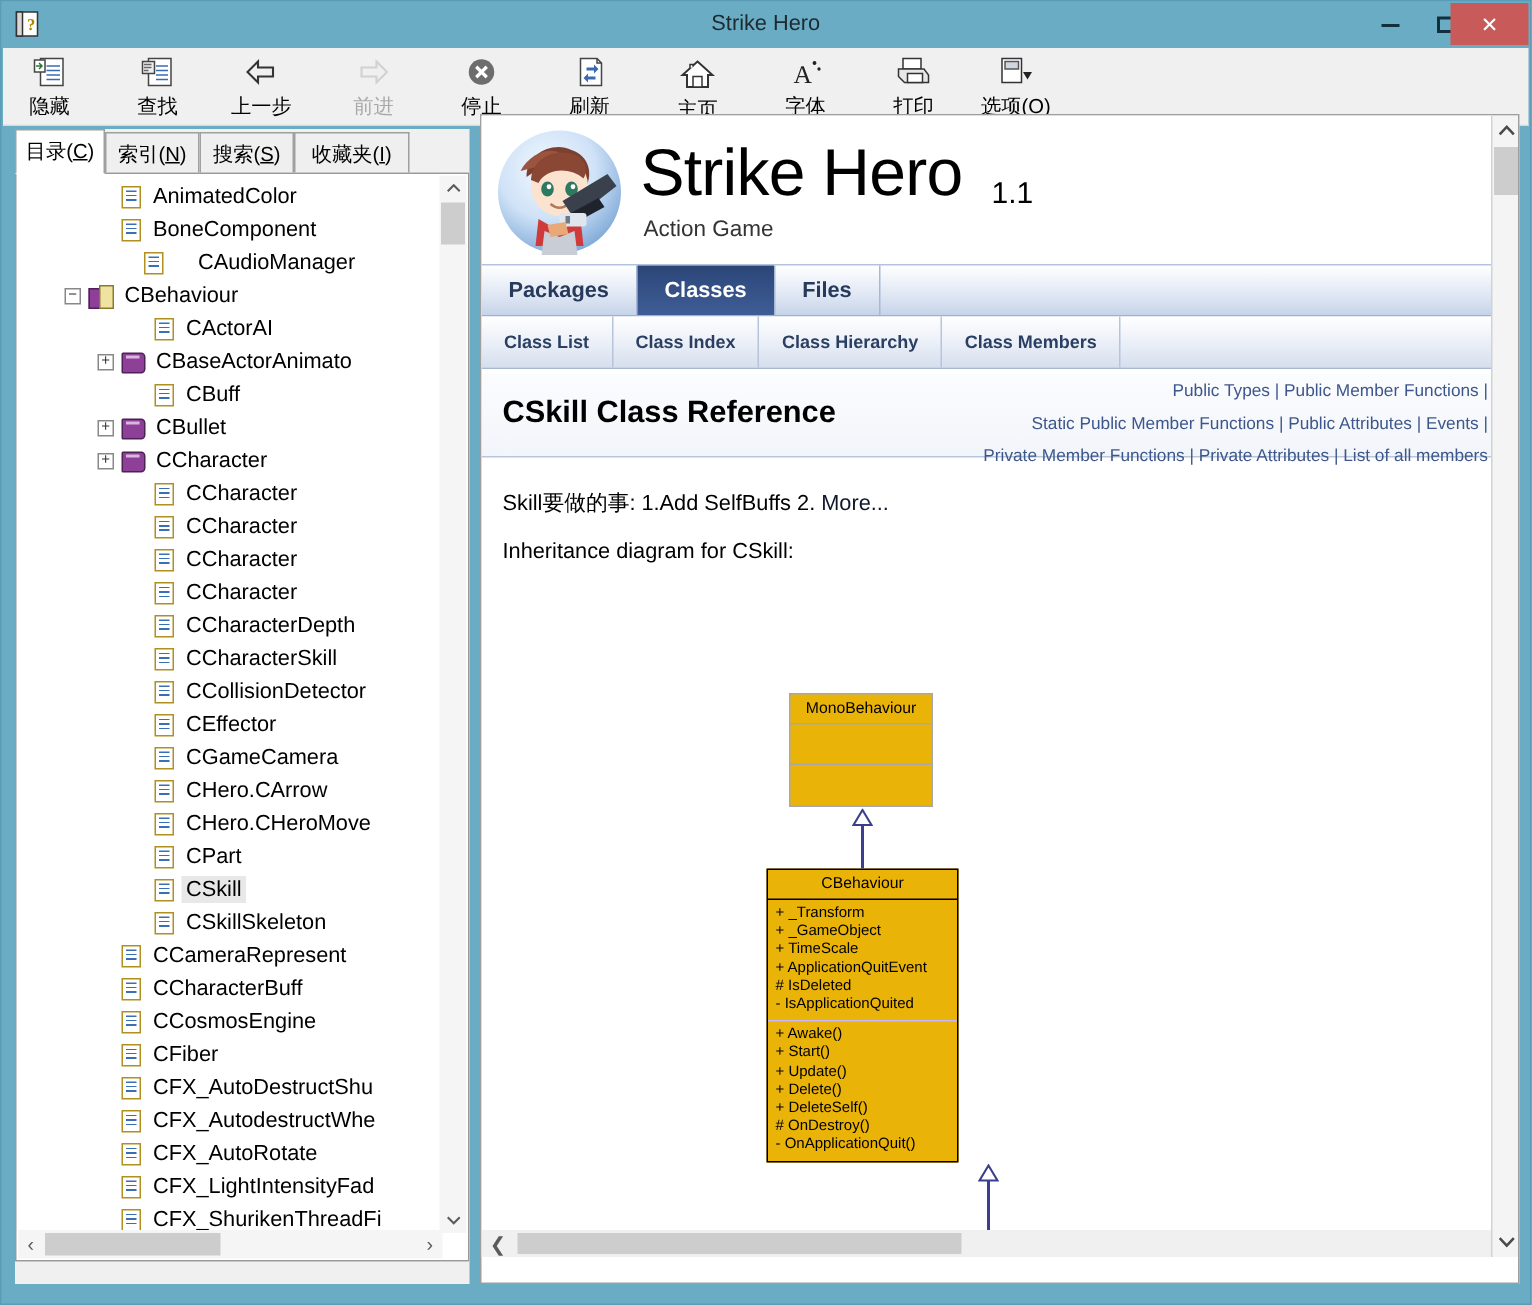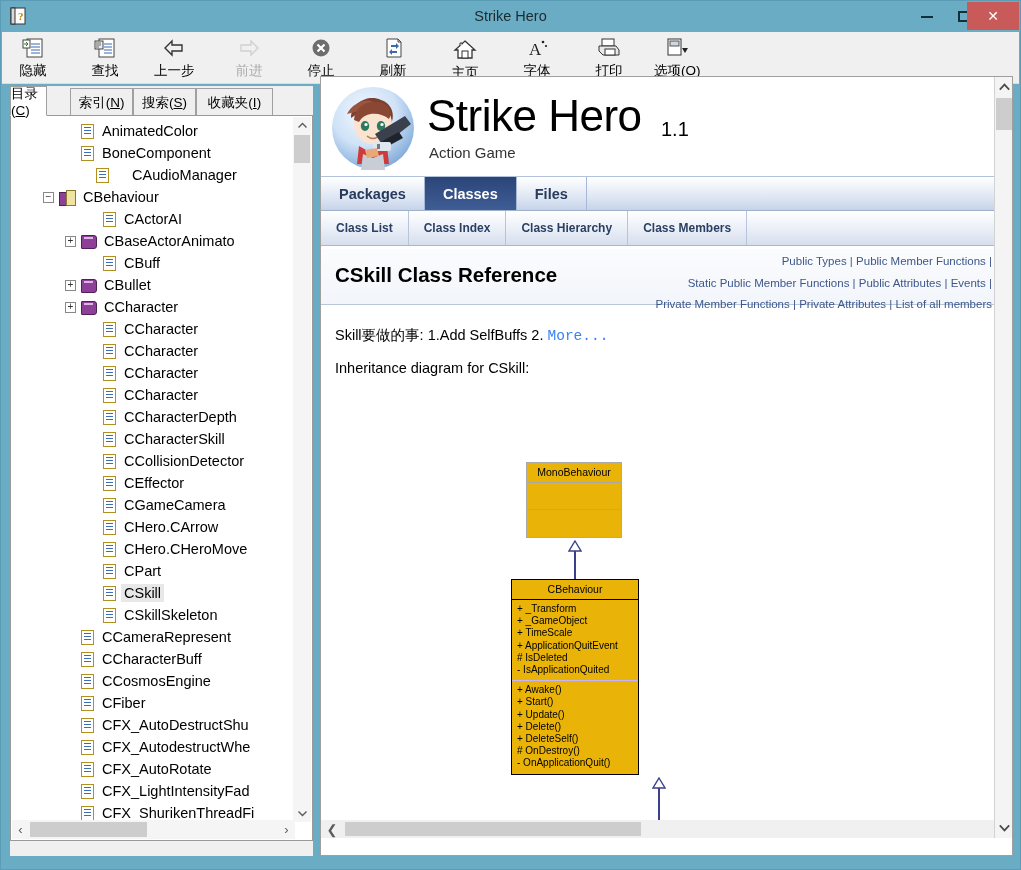--- a/index.html
+++ b/index.html
@@ -300,21 +300,21 @@
     font-family: "Liberation Sans", sans-serif;
   }
   #summary-links .sep { color: #3d578c; }
 
   
   #brief-desc {
     position: absolute; left: 14px; top: 249px;
     font-size: 14.5px; color: #000;
     font-family: "Liberation Sans", sans-serif;
   }
-  #brief-desc .more-link { color: #3b82f6; cursor: default; font-family: Liberation Mono, monospace; }
+  #brief-desc .more-link { color: #0f172a; cursor: default; }
   #inherit-caption {
     position: absolute; left: 14px; top: 283px;
     font-size: 14.5px; color: #000;
     font-family: "Liberation Sans", sans-serif;
   }
 
   
   #uml-area {
     position: absolute; left: 0; top: 305px;
     width: 674px; height: 456px;
@@ -494,21 +494,21 @@
             <rect x="5" y="4" width="9" height="5" fill="#cfd6e0" stroke="#555"></rect>
             <path d="M17 11 L23 11 L20 16 Z" fill="#222"></path>
           </svg>
         </div>
         <div class="tb-label">选项(O)</div>
       </div>
     </div>
 
   <div id="left-pane">
     <div id="nav-tabs">
-        <div class="nav-tab active" style="left: 0px; width: 37px;">
+        <div class="nav-tab active" style="left: 0px; width: 60px;">
           <span>目录(<u>C</u>)</span>
         </div>
         <div class="nav-tab" style="left: 60px; width: 63px;">
           <span>索引(<u>N</u>)</span>
         </div>
         <div class="nav-tab" style="left: 123px; width: 63px;">
           <span>搜索(<u>S</u>)</span>
         </div>
         <div class="nav-tab" style="left: 186px; width: 77px;">
           <span>收藏夹(<u>I</u>)</span>

